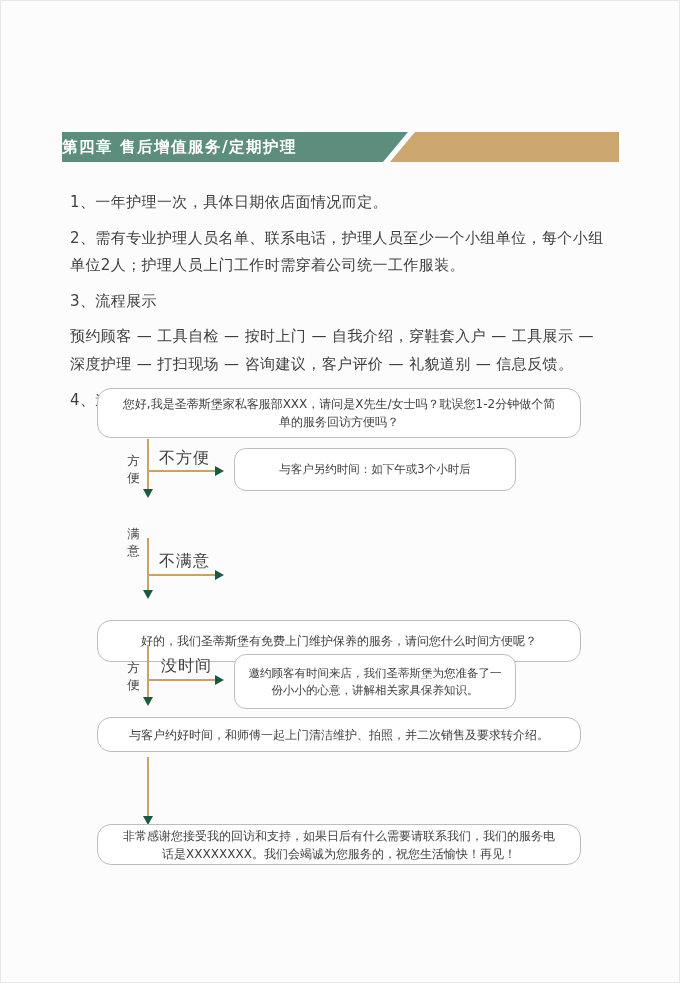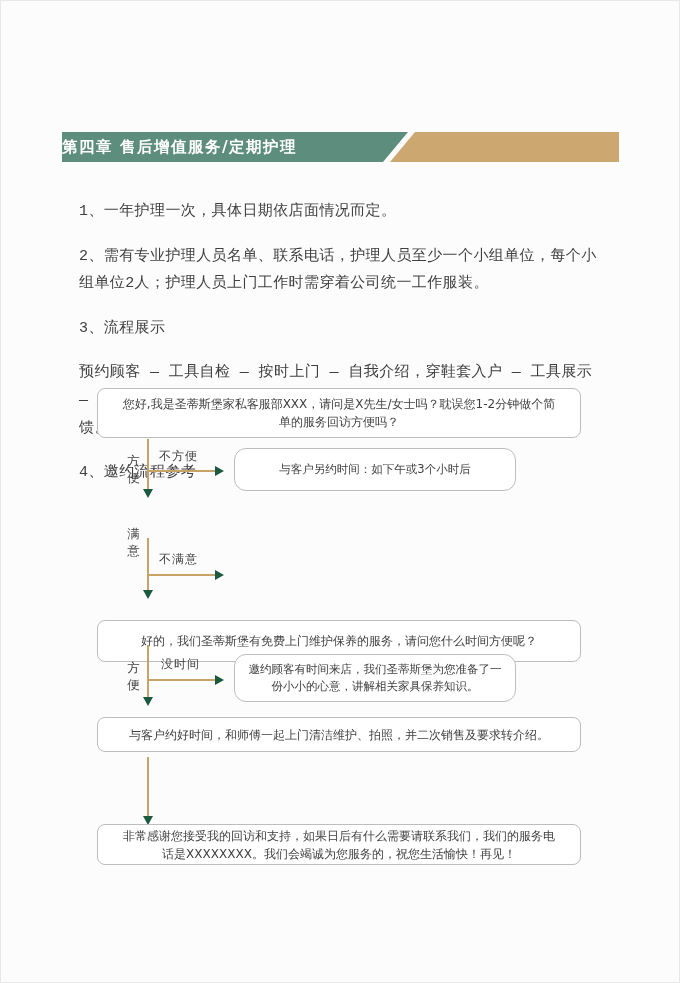--- a/index.html
+++ b/index.html
@@ -16,36 +16,36 @@
     display:flex; align-items:center; box-sizing:border-box;
   }
   .banner-teal span{color:#ffffff; font-weight:bold; font-size:15.5px; letter-spacing:1.5px;}
   .banner-tan{
     position:absolute; left:390px; top:132px; width:229px; height:30px;
     background:#cda770;
     clip-path:polygon(25px 0,100% 0,100% 100%,0 100%);
   }
   
   .body-text{position:absolute; left:62px; top:181px; width:558px; font-size:15px; line-height:27.6px;}
-  .body-text p{margin:17px; letter-spacing:0.4px;font-family:Liberation Mono, monospace;}
+  .body-text p{margin:8px; letter-spacing:0.4px;}
   
   .fbox{
-    position:absolute; background:#ffffff; border:1px solid #bdbdbd; border-radius:8px;
+    position:absolute; background:#ffffff; border:1px solid #bdbdbd; border-radius:14px;
     display:flex; align-items:center; justify-content:center; text-align:center;
     font-size:12px; line-height:18px; color:#3f3f3f; box-sizing:border-box; padding:0 24px;
   }
   .fbox.side{border-radius:12px; font-size:11.5px; line-height:17px; padding:0 10px;}
   .vline{position:absolute; width:2px; background:#c8a266;}
   .hline{position:absolute; height:2px; background:#c8a266;}
   .arr-down{position:absolute; width:0; height:0;
     border-left:5px solid transparent; border-right:5px solid transparent; border-top:9px solid #1b5a41;}
   .arr-right{position:absolute; width:0; height:0;
     border-top:5px solid transparent; border-bottom:5px solid transparent; border-left:9px solid #1b5a41;}
   .vlabel{position:absolute; width:15px; font-size:12.5px; line-height:17px; word-break:break-all; text-align:center;}
-  .hlabel{position:absolute; font-size:12px; letter-spacing:1px;}
+  .hlabel{position:absolute; font-size:16px; letter-spacing:1px;}
 </style>
 </head>
 <body>
 
 <div class="page">
 
   <div class="banner-teal">
     <span>第四章  售后增值服务/定期护理</span>
   </div>
   <div class="banner-tan"></div>
@@ -77,21 +77,21 @@
   <div class="hlabel" style="left:159px; top:551px;">不满意</div>
 
   <div class="fbox" style="left:97px; top:620px; width:484px; height:42px;">好的，我们圣蒂斯堡有免费上门维护保养的服务，请问您什么时间方便呢？</div>
 
   <div class="vline" style="left:147px; top:645px; height:52px;"></div>
   <div class="arr-down" style="left:143px; top:697px;"></div>
   <div class="vlabel" style="left:126px; top:659px;">方便</div>
   <div class="hline" style="left:149px; top:679px; width:66px;"></div>
   <div class="arr-right" style="left:215px; top:675px;"></div>
   <div class="hlabel" style="left:161px; top:656px;">没时间</div>
-  <div class="fbox side" style="left:234px; top:654px; width:282px; height:48px;">邀约顾客有时间来店，我们圣蒂斯堡为您准备了一份小小的心意，讲解相关家具保养知识。</div>
+  <div class="fbox side" style="left:234px; top:654px; width:282px; height:55px;">邀约顾客有时间来店，我们圣蒂斯堡为您准备了一份小小的心意，讲解相关家具保养知识。</div>
 
   <div class="fbox" style="left:97px; top:717px; width:484px; height:35px;">与客户约好时间，和师傅一起上门清洁维护、拍照，并二次销售及要求转介绍。</div>
 
   <div class="vline" style="left:147px; top:757px; height:59px;"></div>
   <div class="arr-down" style="left:143px; top:816px;"></div>
 
   <div class="fbox" style="left:97px; top:824px; width:484px; height:41px;">非常感谢您接受我的回访和支持，如果日后有什么需要请联系我们，我们的服务电话是XXXXXXXX。我们会竭诚为您服务的，祝您生活愉快！再见！</div>
 
 </div>
 

